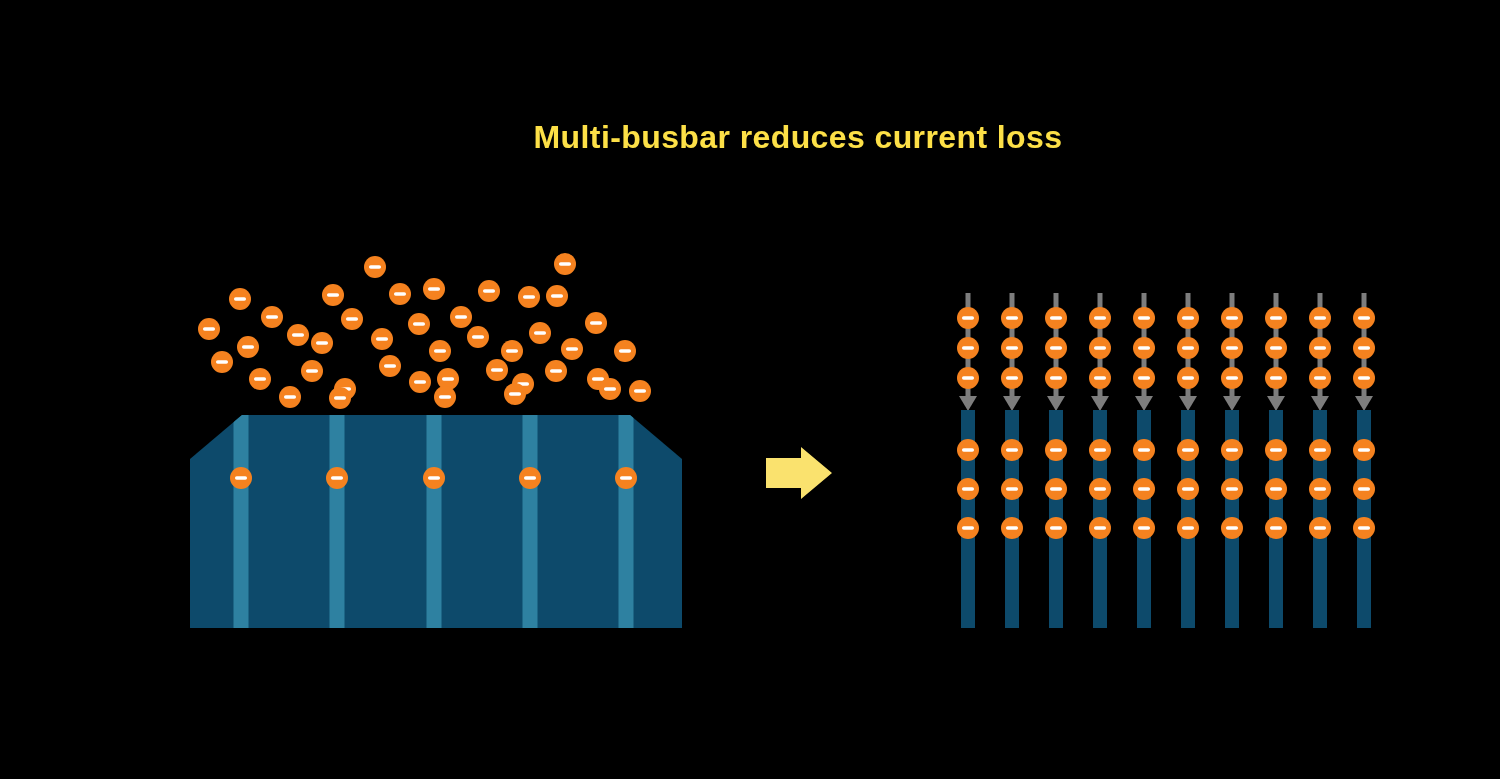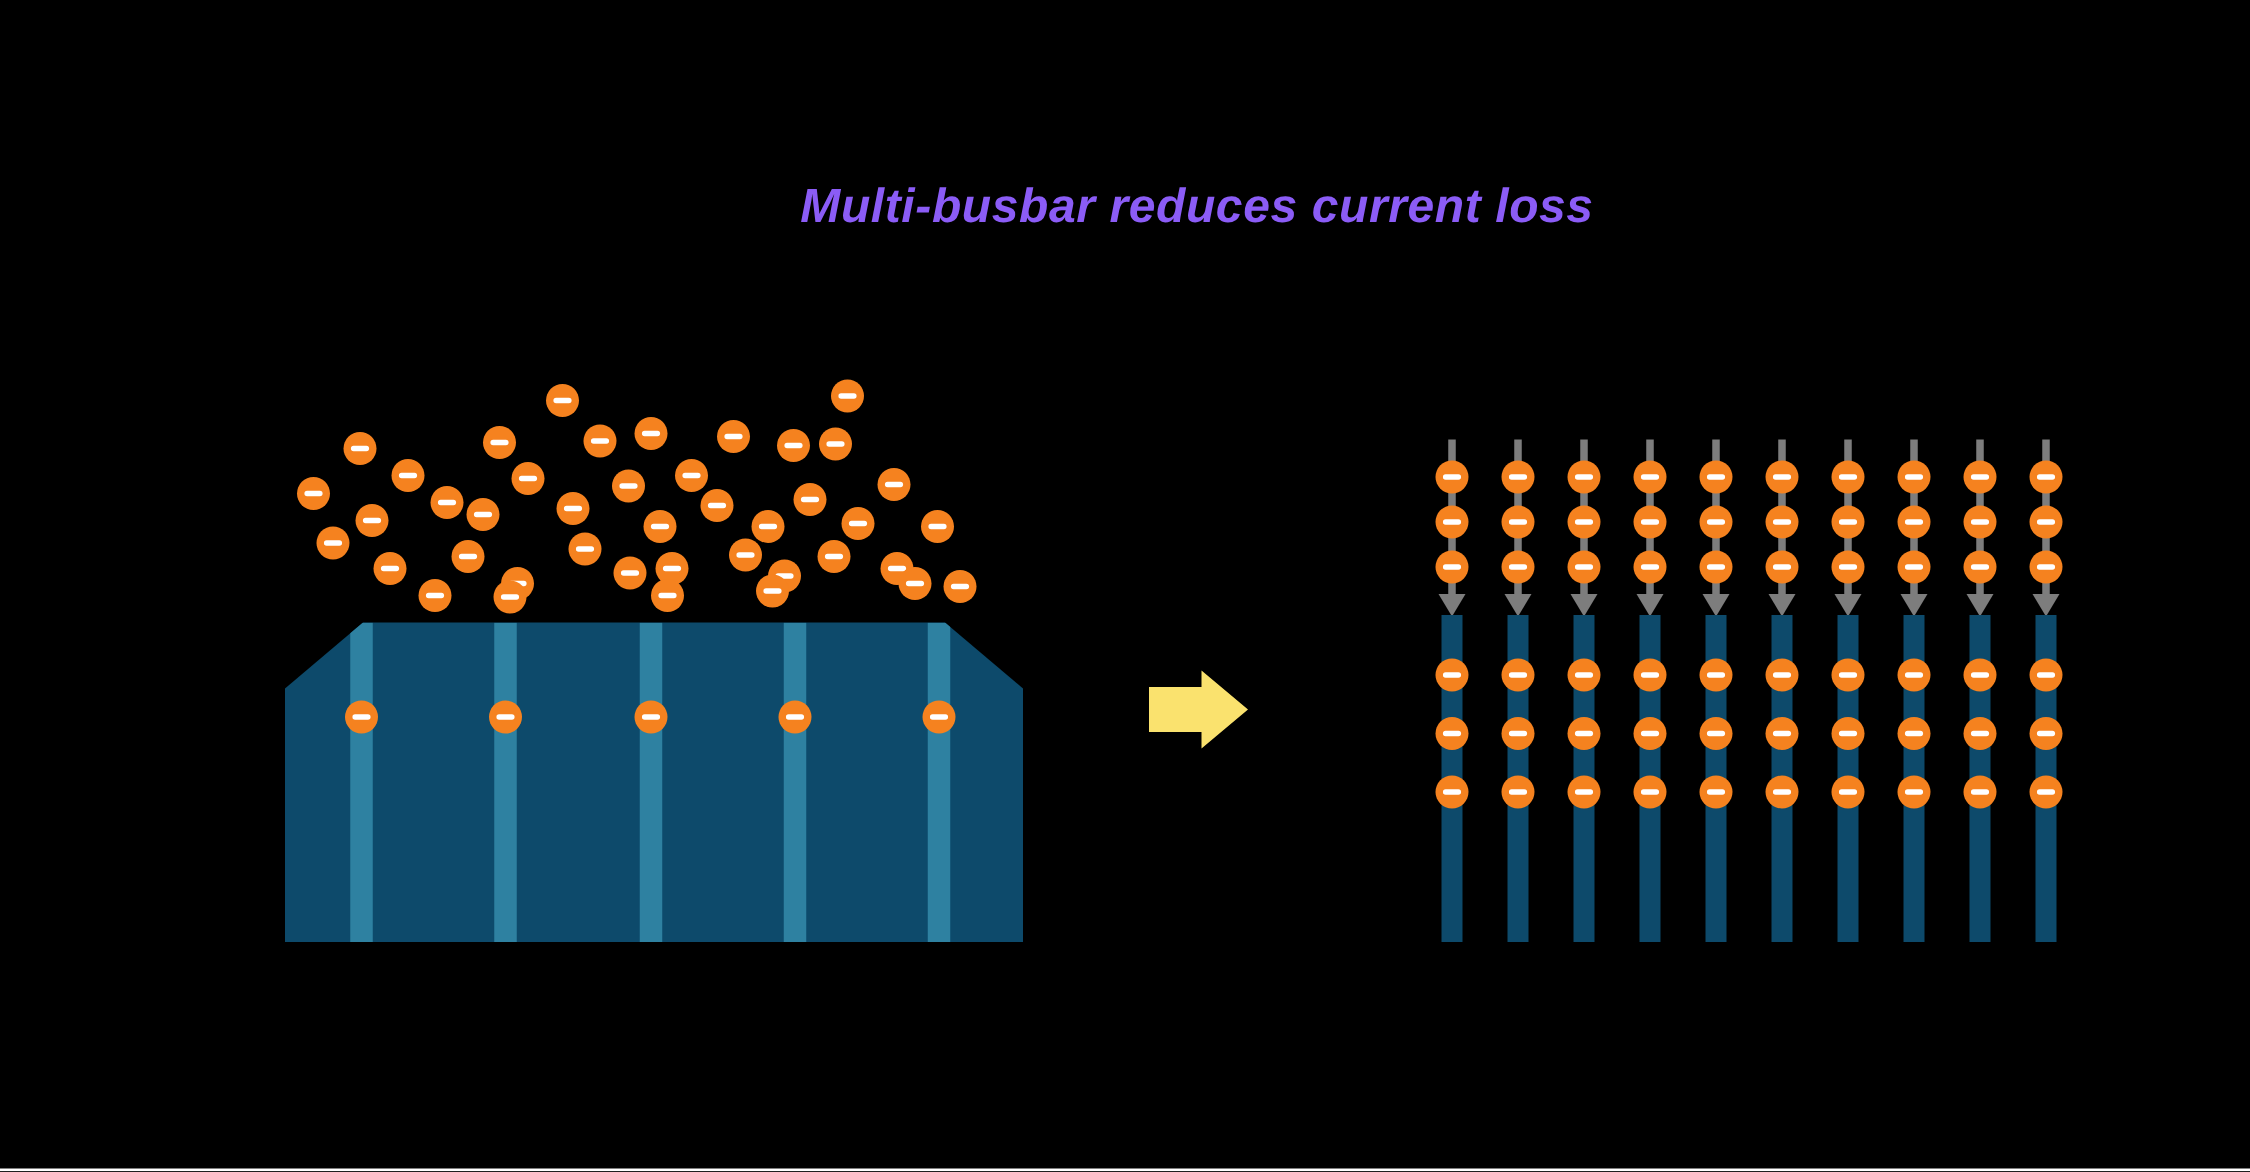--- a/index.html
+++ b/index.html
@@ -33,21 +33,21 @@
     right: 0;
     bottom: 0;
     height: 2px;
     background: #ffffff;
   }
 </style>
 </head>
 <body>
 
 <div class="stage" style="background: rgb(0, 0, 0);">
-  <div class="title" style="color: #8b5cf6; font-style: italic;">Multi-busbar reduces current loss</div>
+  <div class="title" style="color: #fde047;">Multi-busbar reduces current loss</div>
   <svg id="diagram" width="1500" height="781" viewBox="0 0 1500 781">
       <defs>
         <clipPath id="cellClip">
           <polygon points="190,459 242,415 630,415 682,459 682,628 190,628"></polygon>
         </clipPath>
       </defs>
       <g>
         <polygon points="190,459 242,415 630,415 682,459 682,628 190,628" fill="#0D4A6B"></polygon>
         <g clip-path="url(#cellClip)">
           <rect x="233.5" y="415" width="15" height="213" fill="#2E81A1"></rect>

